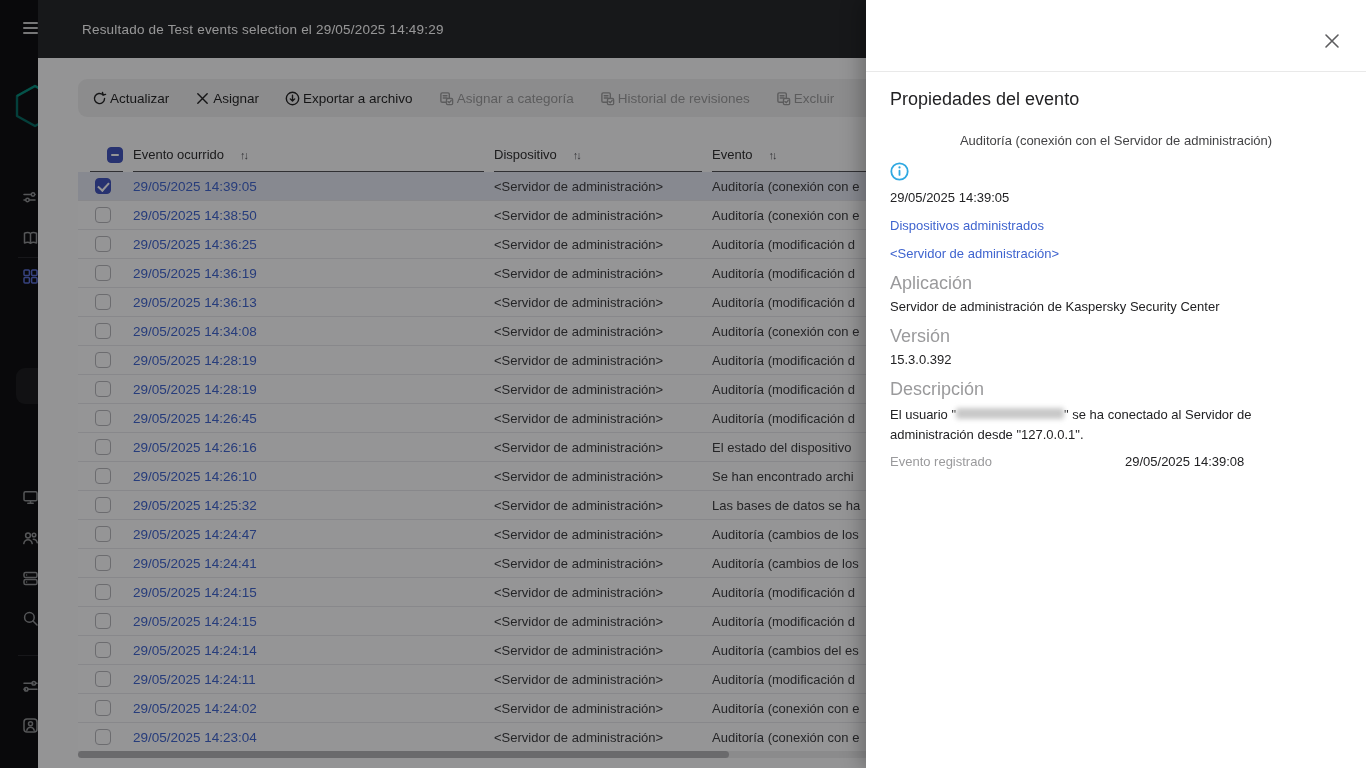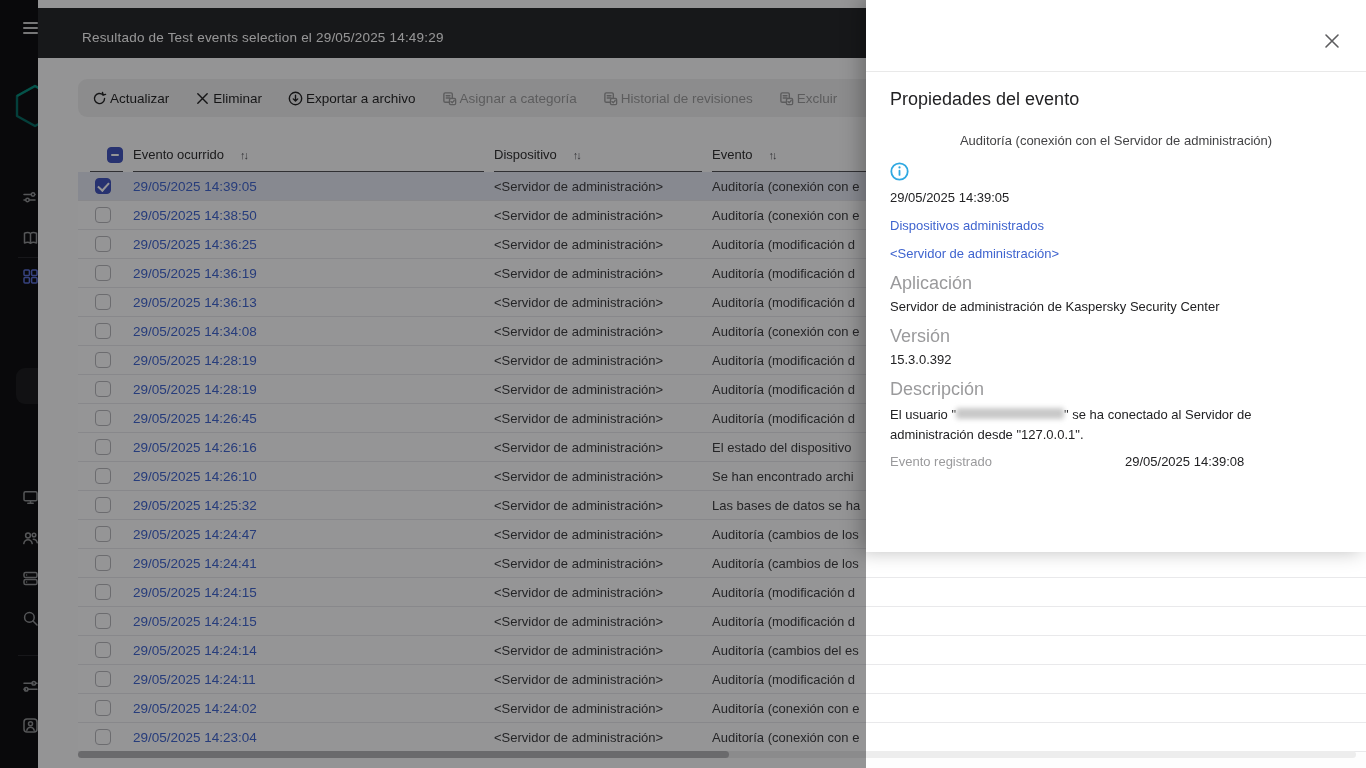--- a/index.html
+++ b/index.html
@@ -15,21 +15,21 @@
   .s-item { position:absolute; left:22px; width:17px; height:17px; color:#8f9193; }
   .s-item svg { width:17px; height:17px; display:block; }
   .s-item.active { color:#5a6fd8; }
   .s-div { position:absolute; left:18px; width:20px; height:1px; background:#232325; }
   .s-selbg { position:absolute; left:16px; top:368px; width:30px; height:36px;
              background:#17181a; border-radius:9px; }
 
   
   .window { position:absolute; left:38px; top:0; width:1328px; height:768px;
             background:#ffffff; z-index:2; overflow:hidden; }
-  .topbar { position:absolute; left:0; top:8px; width:100%; height:58px; background:#232425; }
+  .topbar { position:absolute; left:0; top:0; width:100%; height:58px; background:#232425; }
   .topbar-title { position:absolute; left:44px; top:22px; font-size:13.5px; color:#ffffff; letter-spacing:.2px; }
 
   .content { position:absolute; left:0; top:58px; width:100%; height:710px; background:#fdfdfd; }
 
   .toolbar { position:absolute; left:40px; top:21px; right:-40px; height:38px;
              background:#f0f0f0; border-radius:9px; display:flex; align-items:center;
              padding:0 14px; gap:26px; }
   .tbtn { display:flex; align-items:center; gap:3px; font-size:13.5px; color:#1f1f1f;
           cursor:pointer; white-space:nowrap; }
   .tbtn svg { width:15px; height:15px; }
@@ -60,21 +60,21 @@
   .hscroll-track { position:absolute; left:40px; right:10px; top:693px; height:7px;
                    background:#ededed; border-radius:4px; }
   .hscroll-thumb { position:absolute; left:0; top:0; width:651px; height:7px;
                    background:#b4b4b6; border-radius:4px; cursor:grab; }
 
   
   .dim { position:absolute; left:0; top:0; width:866px; height:768px;
          background:rgba(10,10,12,0.43); z-index:5; }
 
   
-  .panel { position:absolute; left:866px; top:0; width:500px; height:552px; background:#ffffff;
+  .panel { position:absolute; left:866px; top:0; width:500px; height:768px; background:#ffffff;
            z-index:10; box-shadow:-6px 0 18px rgba(0,0,0,.25); }
   .panel-head { height:72px; border-bottom:1px solid #e9e9e9; position:relative; }
   .close-x { position:absolute; right:24px; top:31px; width:20px; height:20px; cursor:pointer;
              color:#5d5d5f; }
   .close-x svg { width:20px; height:20px; }
   .panel-body { padding:17px 24px 0 24px; }
   .p-title { font-size:18px; font-weight:500; color:#222224; margin-bottom:23px; }
   .p-sub { font-size:13px; color:#434345; margin-bottom:14px;text-align:center; }
   .p-info { width:19px; height:19px; margin-bottom:9px; }
   .p-info svg { width:19px; height:19px; }
@@ -186,21 +186,21 @@
             </svg>
           </span>
           <span>Actualizar</span>
         </div>
         <div class="tbtn">
           <span style="display: flex;">
             <svg viewBox="0 0 16 16" fill="none" stroke="currentColor" stroke-width="1.5" stroke-linecap="round" stroke-linejoin="round">
               <path d="M3 3 L13 13 M13 3 L3 13"></path>
             </svg>
           </span>
-          <span>Eliminar</span>
+          <span>Asignar</span>
         </div>
         <div class="tbtn">
           <span style="display: flex;">
             <svg viewBox="0 0 16 16" fill="none" stroke="currentColor" stroke-width="1.5" stroke-linecap="round" stroke-linejoin="round">
               <circle cx="8" cy="8" r="6.6"></circle>
               <path d="M8 4.5 V10.5 M5.6 8.4 8 10.8 10.4 8.4"></path>
             </svg>
           </span>
           <span>Exportar a archivo</span>
         </div>

